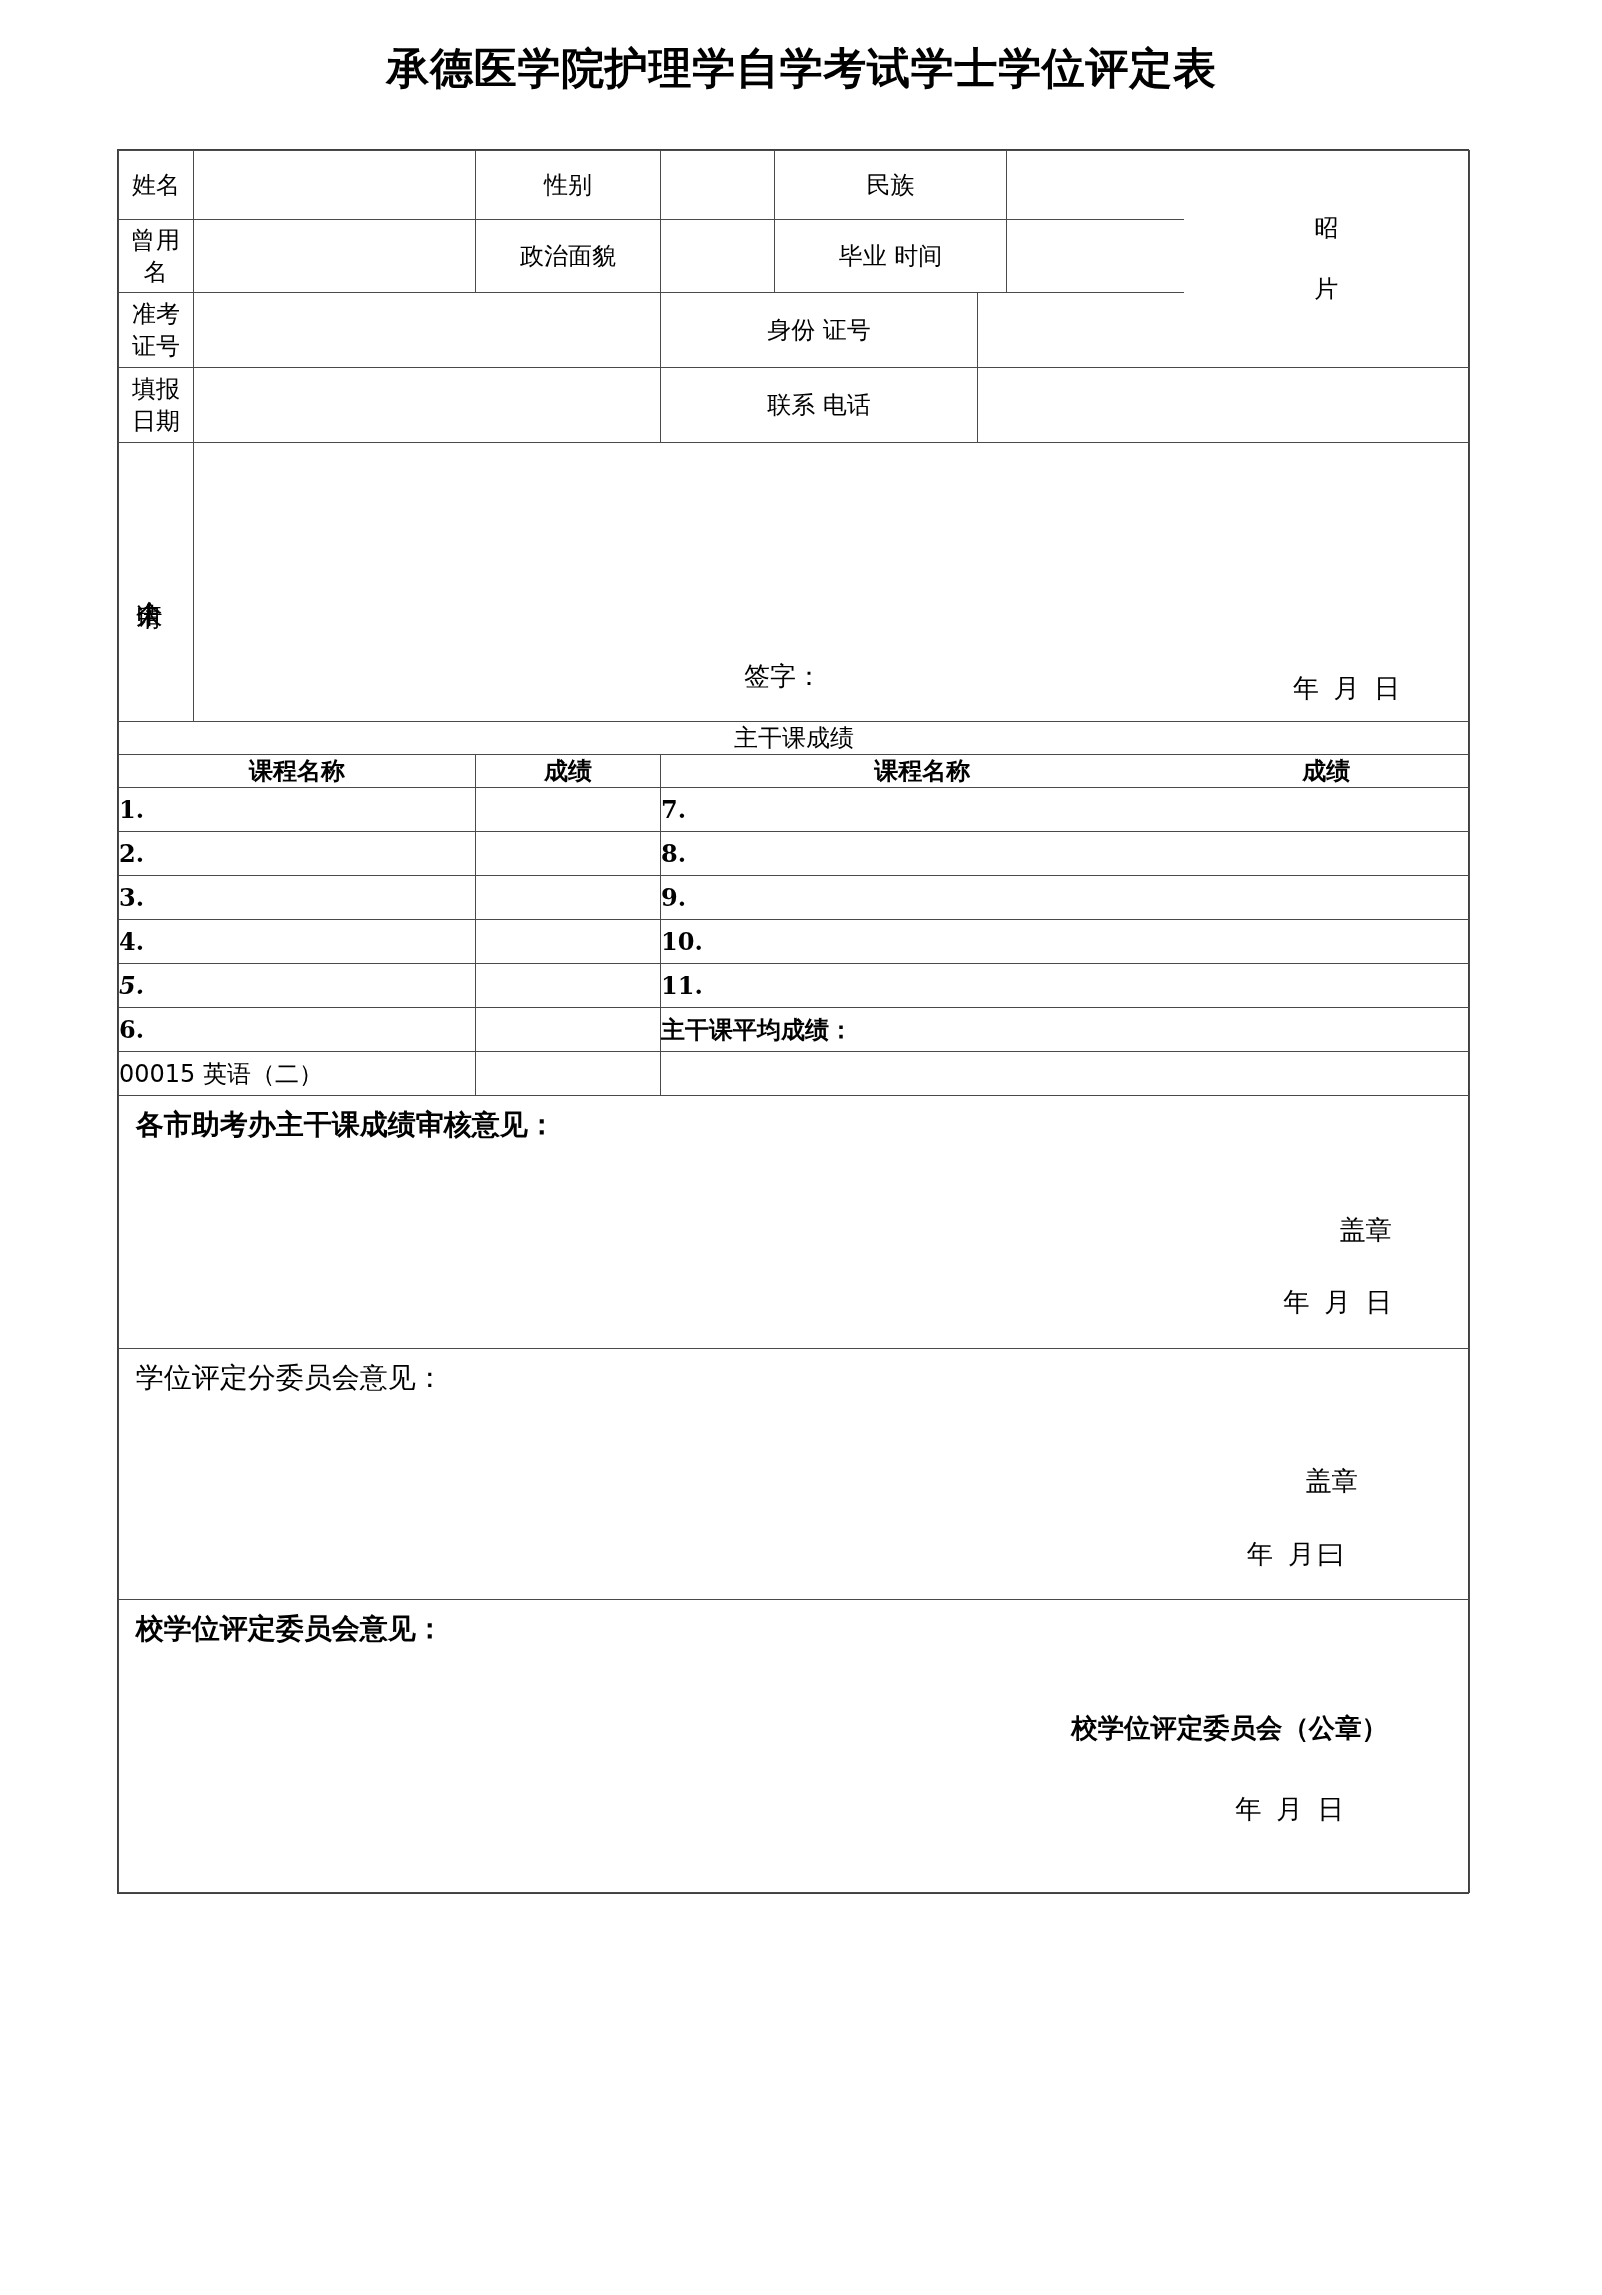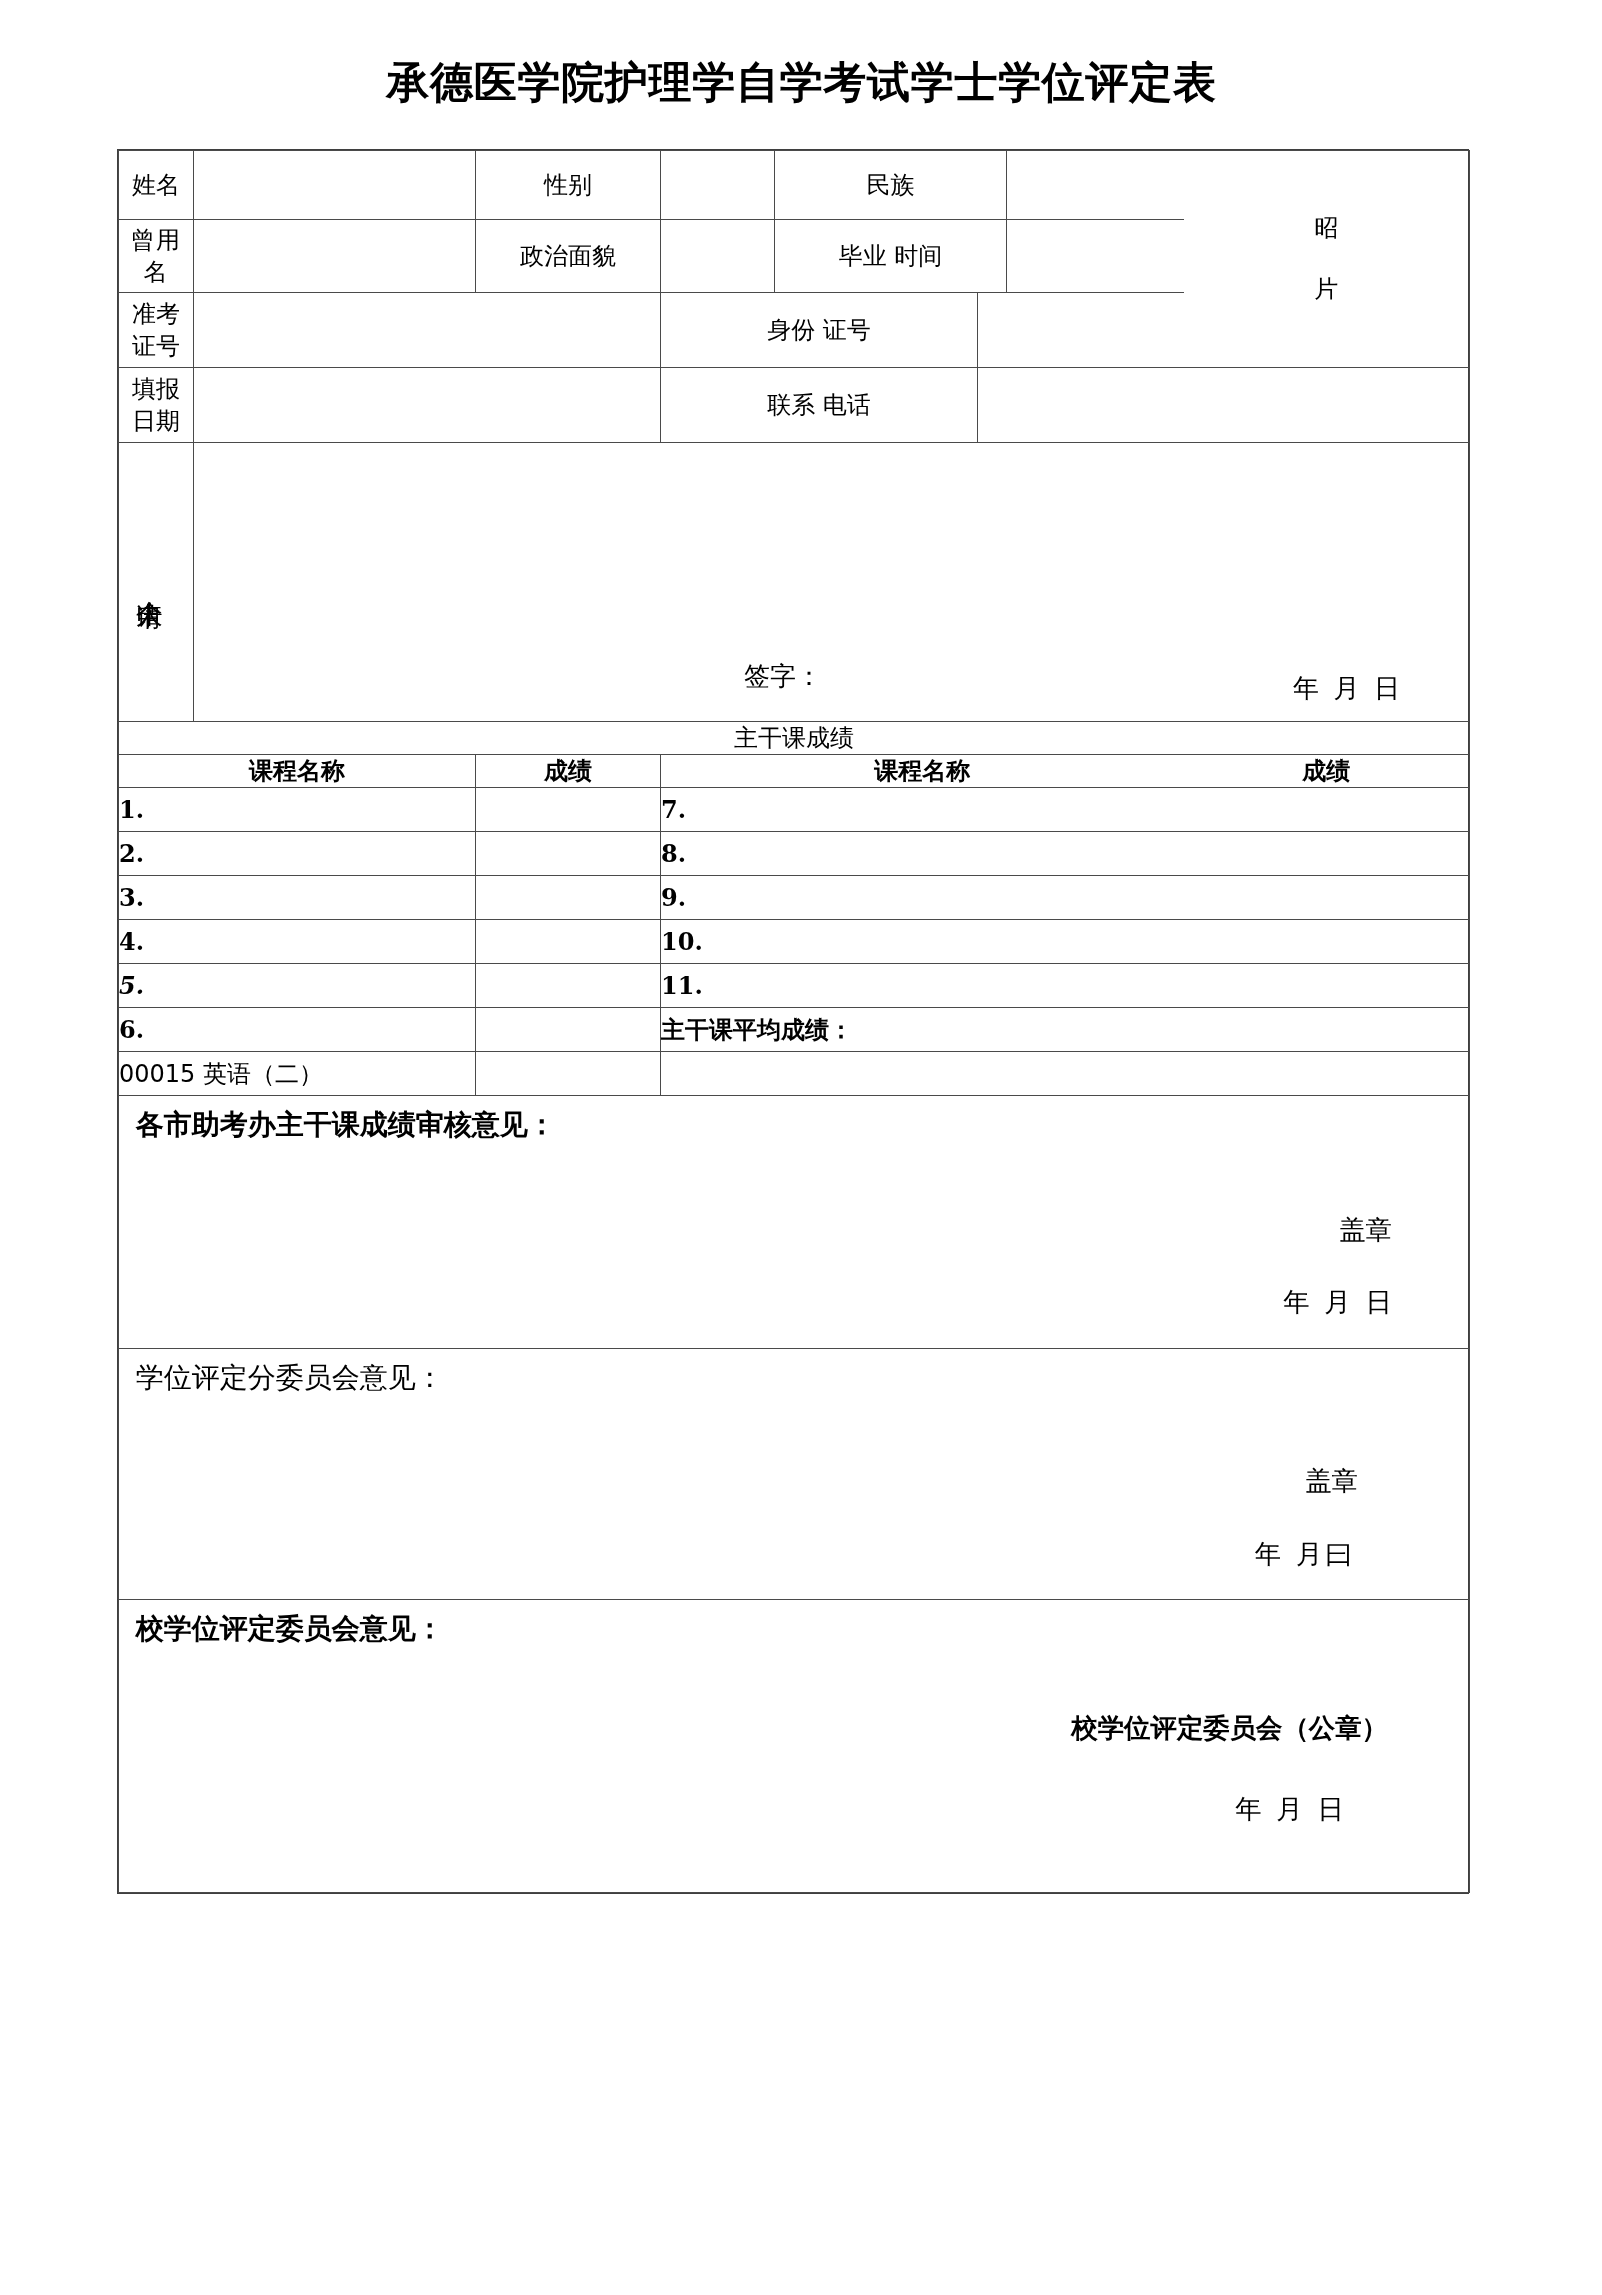--- a/index.html
+++ b/index.html
@@ -21,21 +21,21 @@
     left: 0; top: 0;
     width: 1603px;
     height: 2295px;
     background: #fff;
   }
 
   
   .doc-title {
     position: absolute;
     left: 0;
-    top: 54px;
+    top: 40px;
     width: 1603px;
     text-align: center;
     font-family: "DejaVu Sans", "Liberation Sans", sans-serif;
     font-weight: bold;
     font-size: 43px;
     letter-spacing: 0.7px;
     white-space: nowrap;
   }
 
   
@@ -331,21 +331,21 @@
             <div class="op-date serif" style="top:189px;">年 月 日</div>
           </div>
         </td>
       </tr>
 
       <tr>
         <td colspan="11" style="height:250px; vertical-align:top;">
           <div class="opinion" style="height:250px;">
             <div class="op-title serif">学位评定分委员会意见：</div>
             <div class="op-stamp serif" style="top:115px; right:111px;">盖章</div>
-            <div class="op-date serif" style="top:188px; right:114px;text-align:center;">年 月曰</div>
+            <div class="op-date serif" style="top:188px; right:122px;text-align:center;">年 月曰</div>
           </div>
         </td>
       </tr>
 
       <tr>
         <td colspan="11" style="height:292px; vertical-align:top;">
           <div class="opinion" style="height:292px;">
             <div class="op-title">校学位评定委员会意见：</div>
             <div class="op-stamp sansb" style="top:111px; right:81px;">校学位评定委员会（公章）</div>
             <div class="op-date serif" style="top:192px; right:122px;">年 月 日</div>

